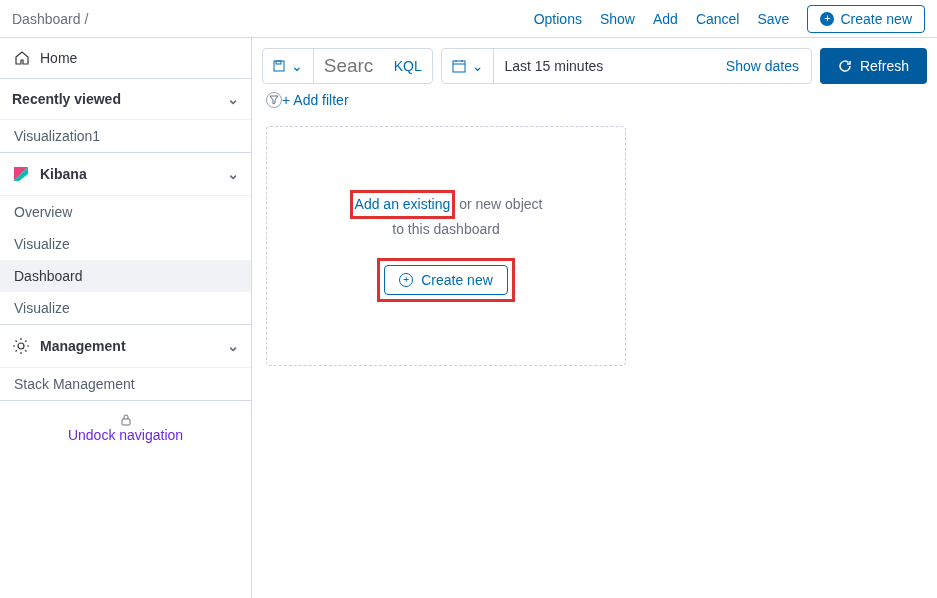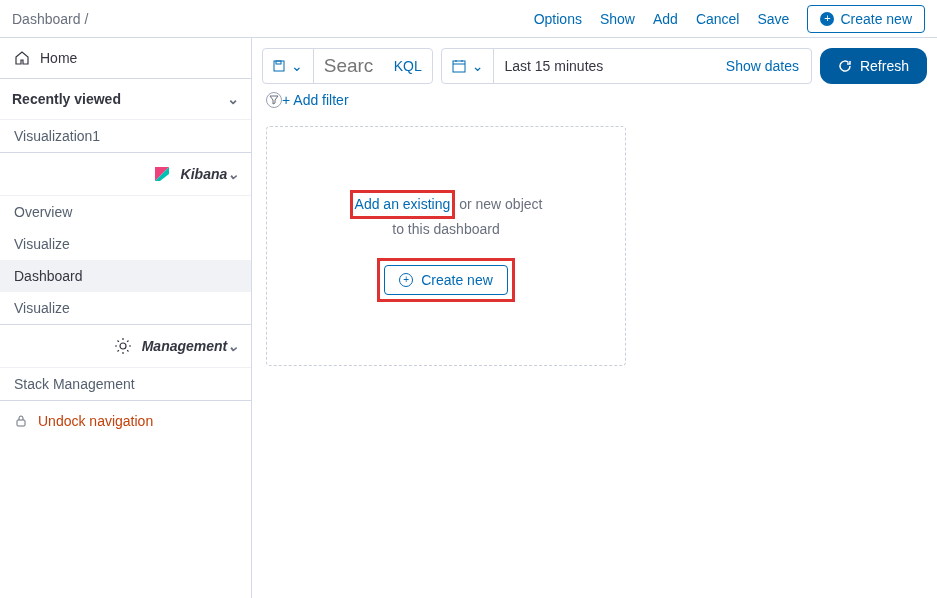--- a/index.html
+++ b/index.html
@@ -8,37 +8,37 @@
 .breadcrumb { display: flex; align-items: center; gap: 4px; color: #69707d; }
 .breadcrumb .current { color: #343741; }
 .topactions { display: flex; align-items: center; gap: 18px; }
 .topactions .link { color: #006bb4; cursor: pointer; }
 .create-new-btn { border: 1px solid #006bb4; color: #006bb4; background: #fff; border-radius: 4px; padding: 5px 12px; display: flex; align-items: center; gap: 6px; cursor: pointer; font-size: 14px; }
 .plus-circle { width: 14px; height: 14px; border-radius: 50%; background: #006bb4; color: #fff; display: inline-flex; align-items: center; justify-content: center; font-size: 11px; line-height: 1; }
 .container { display: flex; height: 560px; }
 .sidebar { width: 252px; border-right: 1px solid #d3dae6; display: flex; flex-direction: column; }
 .side-item { padding: 12px 14px; display: flex; align-items: center; gap: 10px; cursor: pointer; }
 .side-header { padding: 12px 12px; font-weight: 700; display: flex; align-items: center; justify-content: space-between; border-bottom: 1px solid #eef0f4; }
-.side-header.with-icon { display:flex; align-items:center; justify-content:flex-end;font-style:italic;}
+.side-header.with-icon { display:flex; align-items:center; justify-content:space-between;}
 .side-header .left { display:flex; align-items:center; gap:10px;}
 .side-sub { padding: 8px 14px; color: #55606f; cursor: pointer; }
 .side-sub.active { background: #f0f2f5; color: #343741; }
 .chev { color: #69707d; }
 .divider { border-top: 1px solid #d3dae6; }
-.undock { padding: 12px 14px; display: flex; align-items: center; gap: 10px; color: #c2410c; cursor: pointer; }
+.undock { padding: 12px 14px; display: flex; align-items: center; gap: 0; color: #6d28d9; cursor: pointer; flex-direction: column; }
 .main { flex: 1; padding: 10px; }
 .querybar { display: flex; gap: 8px; align-items: stretch; }
 .qbox { border: 1px solid #d3dae6; border-radius: 4px; display: flex; align-items: center; height: 36px; background: #fff; }
 .qbox .seg { padding: 0 10px; display: flex; align-items: center; gap: 6px; height: 100%; cursor: pointer; }
 .qbox .seg.border-r { border-right: 1px solid #d3dae6; }
 .qbox input { border: none; outline: none; padding: 0 10px; font-size: 19px; color: #14532d; width: 70px; }
 .kql { color: #006bb4; padding: 0 10px; cursor: pointer; }
 .datebox { flex: 1; }
 .showdates { color: #006bb4; padding: 0 12px; cursor: pointer; }
-.rfbtn { background:#006bb4;color:#fff;border:none;border-radius:12px;height:36px;padding:0 18px;display:flex;align-items:center;gap:8px;font-size:14px;cursor:pointer;font-weight:500;}
+.rfbtn { background:#006bb4;color:#fff;border:none;border-radius:4px;height:36px;padding:0 18px;display:flex;align-items:center;gap:8px;font-size:14px;cursor:pointer;font-weight:500;}
 .filterrow { display: flex; align-items: center; padding: 8px 4px; color: #006bb4; }
 .filterrow .circ { width:16px;height:16px;border:1px solid #98a2b3;border-radius:50%; display:flex;align-items:center;justify-content:center; font-size:10px; color:#69707d;}
 .dropzone { border: 1px dashed #c9cfd9; border-radius: 4px; height: 240px; margin: 10px 0; display: flex; flex-direction: column; align-items: center; justify-content: center; gap: 18px; width: 360px; margin-left: 4px;}
 .dz-text { color: #69707d; text-align: center; line-height: 1.5;}
 .dz-text .link { color: #006bb4; cursor: pointer; text-align: center; }
 .highlight-red { border: 3px solid #e03131; padding: 1px 2px; display:inline-block;}
 .dz-btn-wrap { border: 3px solid #e03131; padding: 4px;}
 .dz-btn { border:1px solid #006bb4; color:#006bb4; background:#fff; border-radius:4px; padding:6px 14px; display:flex; align-items:center; gap:8px; font-size:14px; cursor:pointer;}
 .plus-outline { width:14px;height:14px;border:1.5px solid #006bb4;border-radius:50%;display:inline-flex;align-items:center;justify-content:center;font-size:10px;color:#006bb4;line-height:1;}
 .klogo { width:18px; height:18px; }

